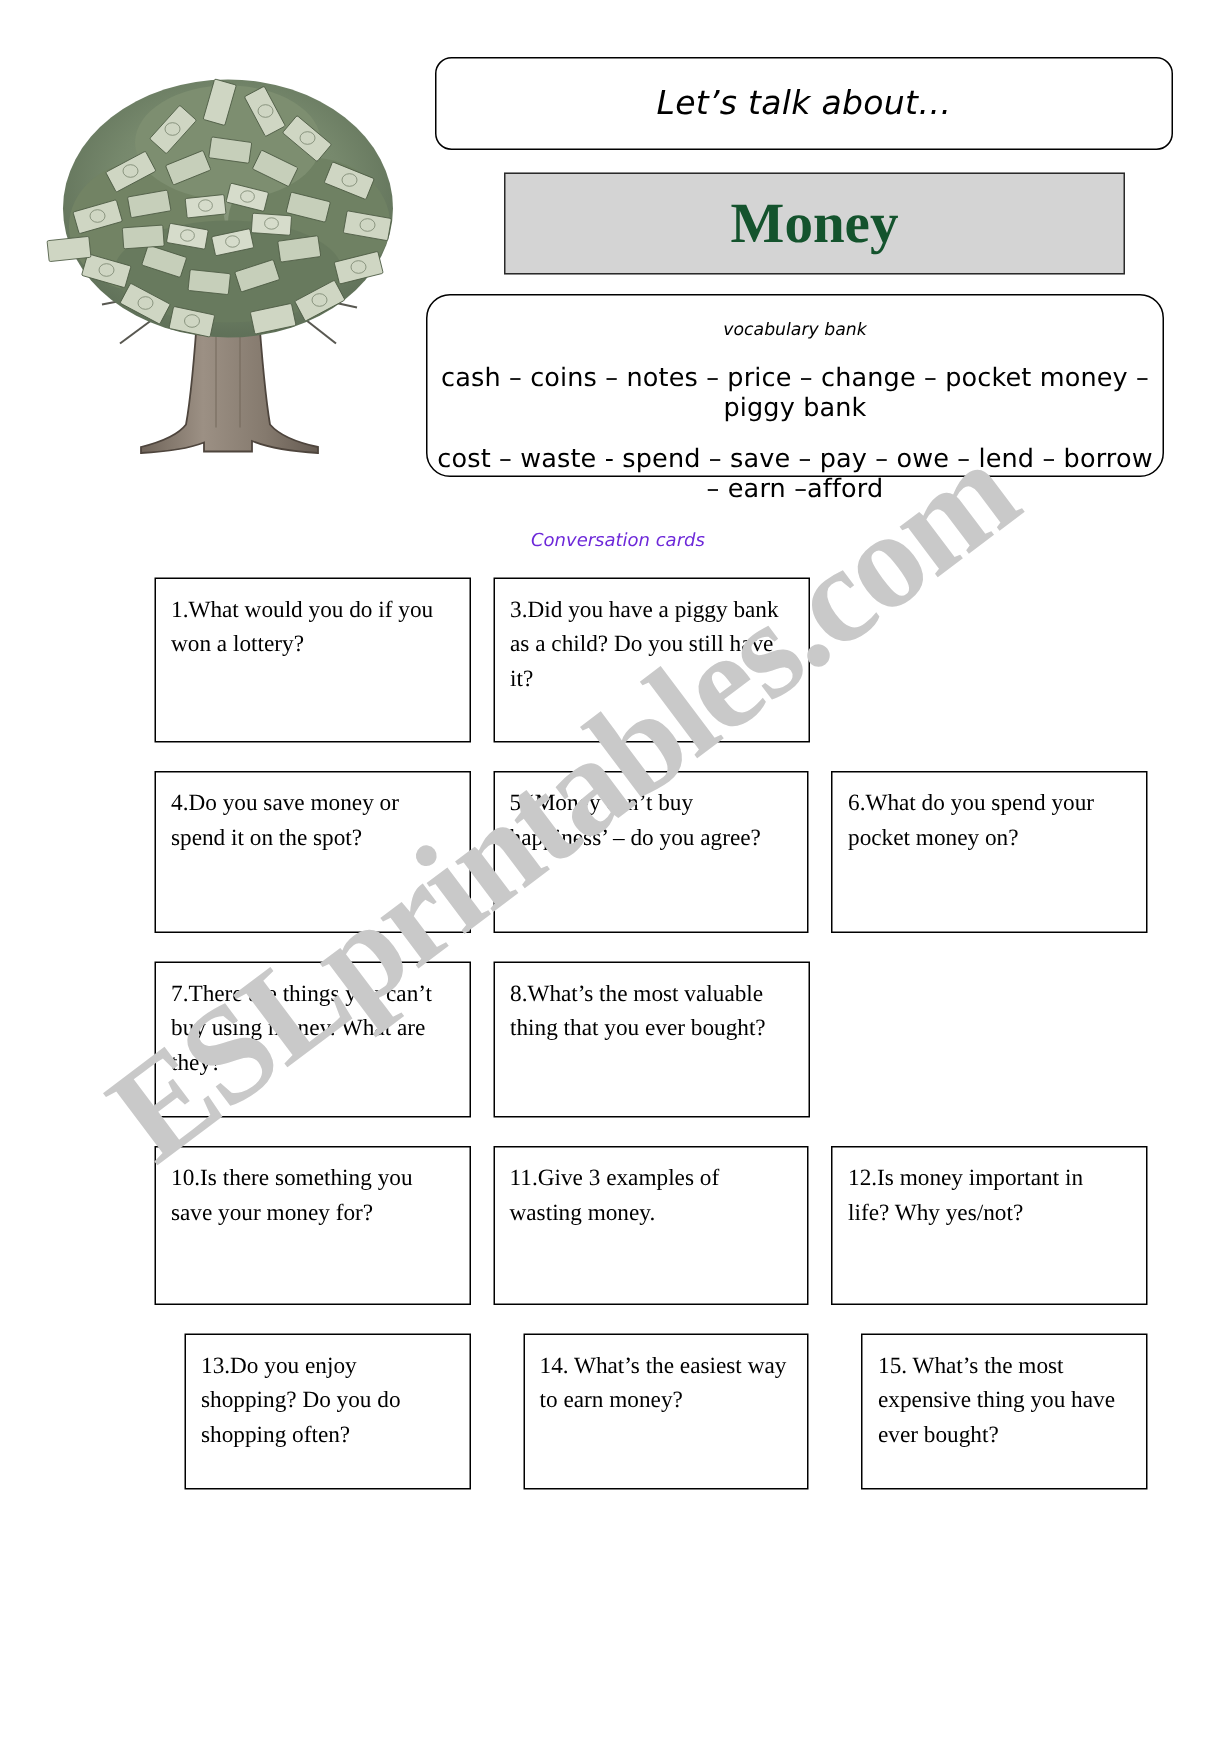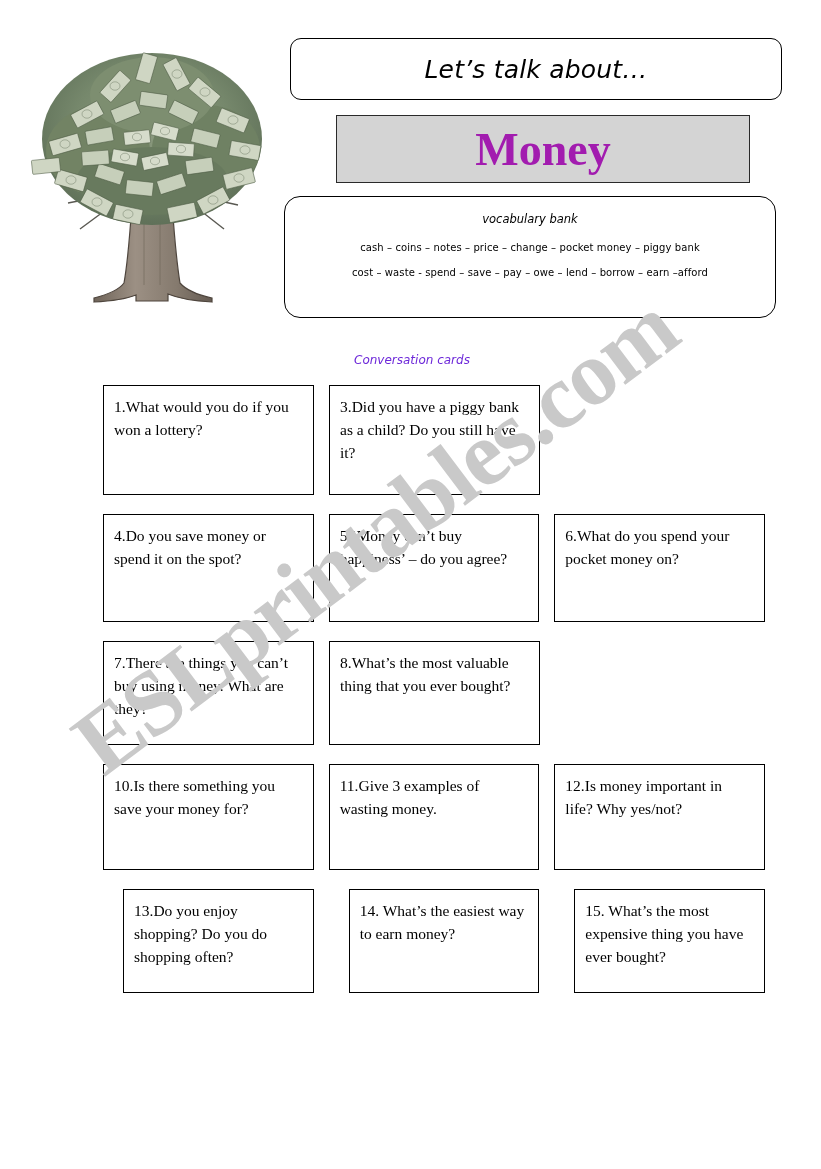--- a/index.html
+++ b/index.html
@@ -64,21 +64,21 @@
     background: #fff;
     box-sizing: border-box;
     display: flex;
     align-items: center;
     justify-content: center;
     z-index: 2;
   }
   .title-box .txt {
     font-family: "DejaVu Sans", sans-serif;
     font-style: italic;
-    font-size: 25px;
+    font-size: 22px;
     color: #000;
     letter-spacing: 0.2px;
   }
 
   .topic-box {
     position: absolute;
     left: 336px;
     top: 115px;
     width: 414px;
     height: 68px;
@@ -86,22 +86,22 @@
     border: 1.2px solid #2a2a2a;
     box-sizing: border-box;
     display: flex;
     align-items: center;
     justify-content: center;
     z-index: 2;
   }
   .topic-box .txt {
     font-family: "Liberation Serif", serif;
     font-weight: bold;
-    font-size: 46px;
-    color: #a21caf;
+    font-size: 38px;
+    color: #14532d;
     text-align: right;
   }
 
   .vocab-box {
     position: absolute;
     left: 284px;
     top: 196px;
     width: 492px;
     height: 122px;
     border: 1.4px solid #000;
@@ -114,21 +114,21 @@
   }
   .vocab-title {
     font-family: "DejaVu Sans", sans-serif;
     font-style: italic;
     font-size: 11.5px;
     color: #000;
     margin-bottom: 16px;
   }
   .vocab-line {
     font-family: "DejaVu Sans", sans-serif;
-    font-size: 10px;
+    font-size: 17px;
     color: #000;
     margin-bottom: 14px;
     letter-spacing: 0.1px;
   }
 
   
   .cards-label {
     position: absolute;
     left: 354px;
     top: 353px;

